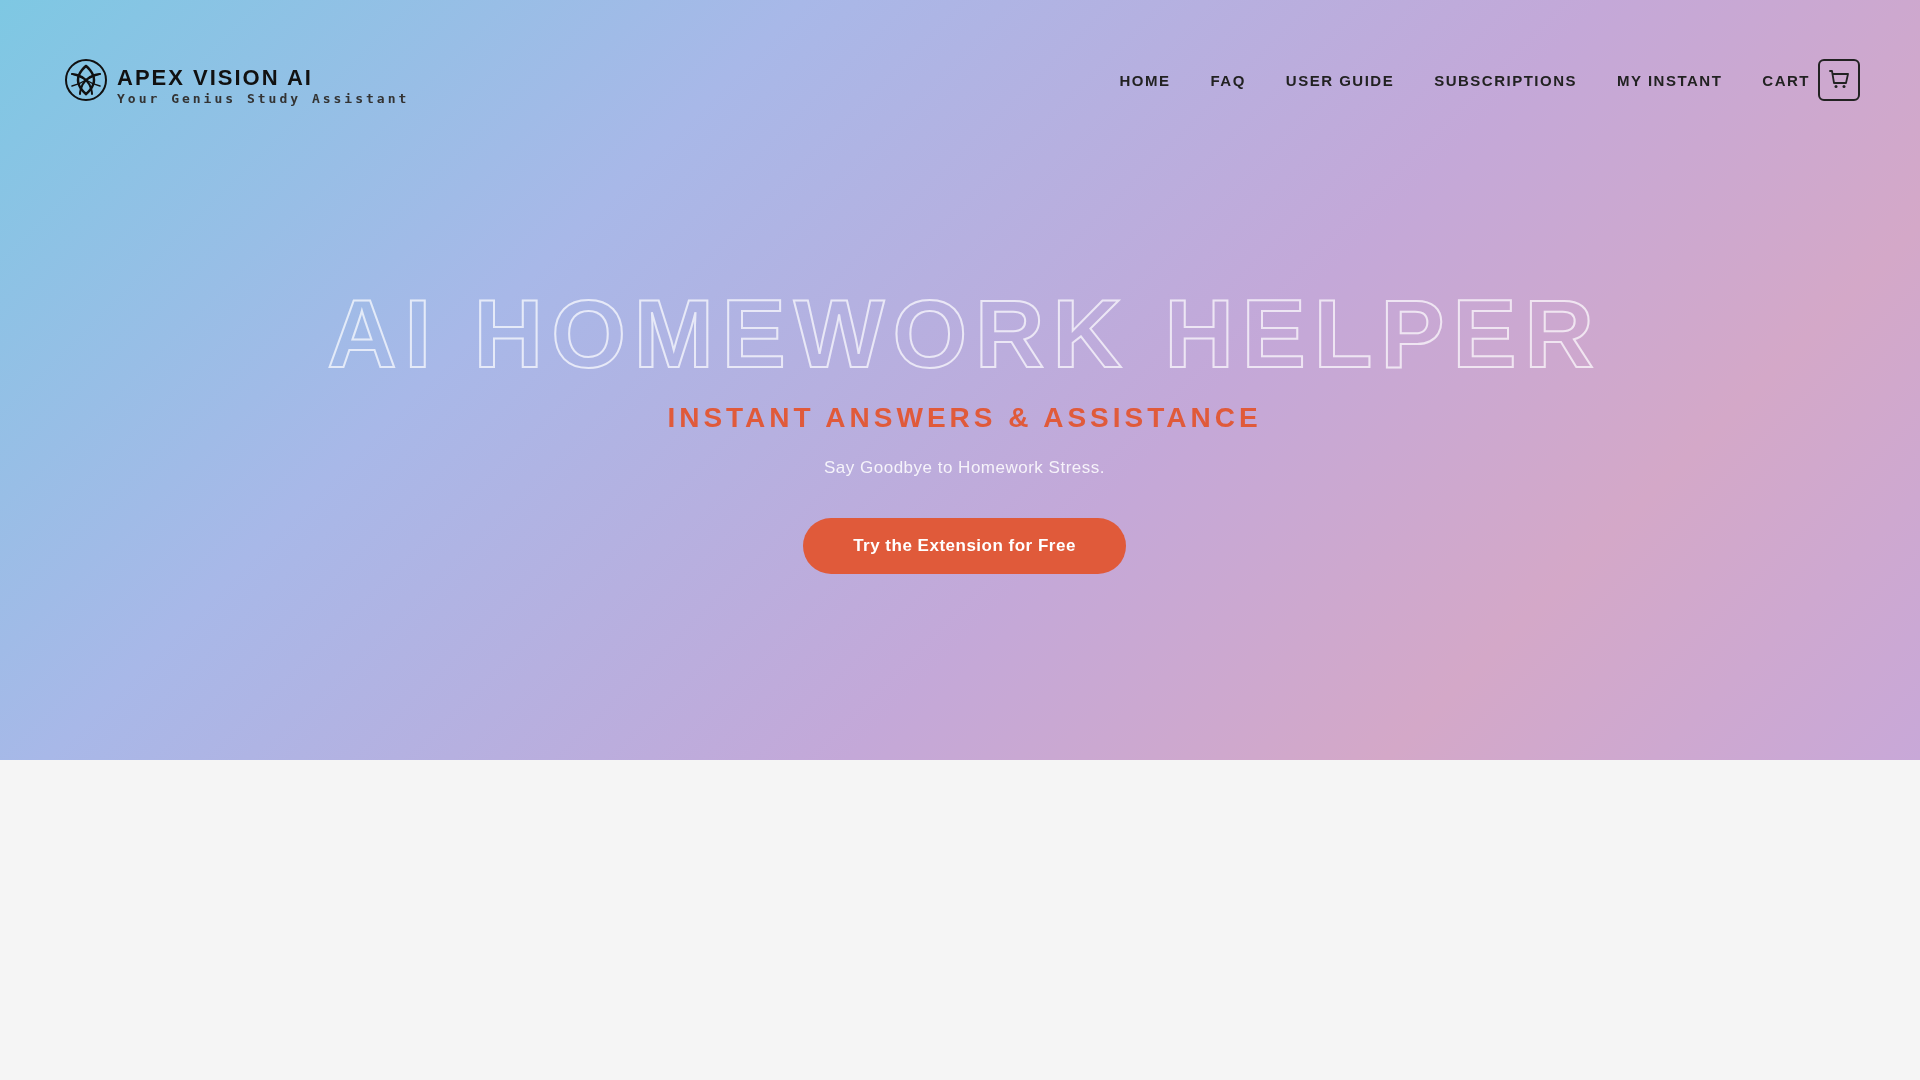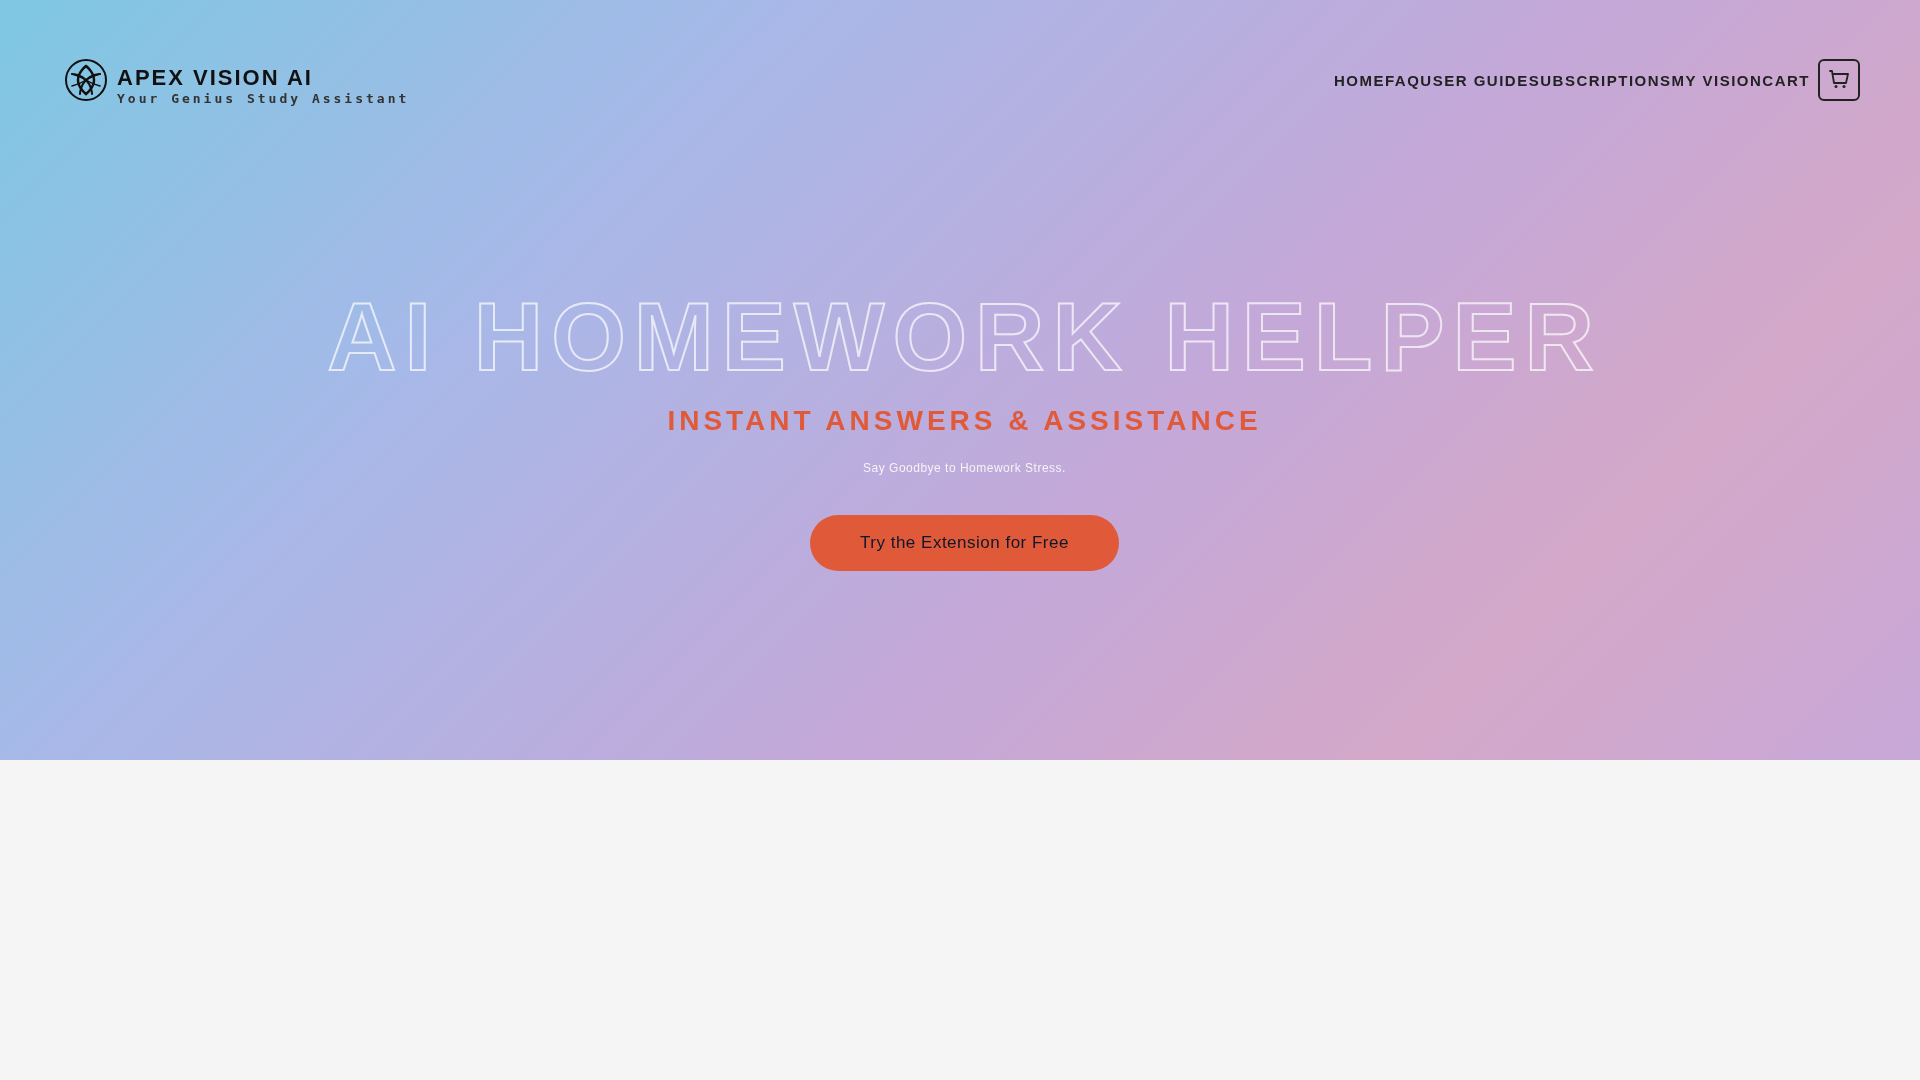--- a/index.html
+++ b/index.html
@@ -74,20 +74,21 @@
       font-size: 13px;
       font-weight: 700;
       letter-spacing: 3px;
       color: #333;
       font-family: monospace;
     }
 
     .nav-links {
       display: flex;
       align-items: center;
+      gap: 40px;
     }
 
     .nav-link {
       font-size: 15px;
       font-weight: 600;
       letter-spacing: 1.5px;
       color: #222;
       text-decoration: none;
       cursor: pointer;
     }
@@ -143,35 +144,35 @@
     .hero-subtitle {
       font-size: 28px;
       font-weight: 700;
       letter-spacing: 4px;
       color: #e05a3a;
       text-transform: uppercase;
       margin-bottom: 24px;
     }
 
     .hero-description {
-      font-size: 12px;
+      font-size: 17px;
       font-weight: 400;
       color: rgba(255, 255, 255, 0.85);
       margin-bottom: 40px;
       letter-spacing: 0.5px;
     }
 
     .cta-button {
       background: #e05a3a;
-      color: #0f172a;
+      color: #ffffff;
       border: none;
       border-radius: 50px;
       padding: 18px 50px;
       font-size: 17px;
-      font-weight: 400;
+      font-weight: 700;
       cursor: pointer;
       letter-spacing: 0.5px;
       transition: background 0.2s;
     }
 
     
     .bottom-section {
       width: 1920px;
       height: 320px;
       background: #f5f5f5;
@@ -201,21 +202,21 @@
         <span class="logo-title">APEX VISION AI</span>
         <span class="logo-subtitle">Your Genius Study Assistant</span>
       </div>
     </div>
 
     <div class="nav-links">
       <a class="nav-link" href="#">HOME</a>
       <a class="nav-link" href="#">FAQ</a>
       <a class="nav-link" href="#">USER GUIDE</a>
       <a class="nav-link" href="#">SUBSCRIPTIONS</a>
-      <a class="nav-link" href="#">MY VISION</a>
+      <a class="nav-link" href="#">MY INSTANT</a>
       <div class="nav-cart">
         <span class="nav-cart-text">CART</span>
         <div class="cart-icon-wrapper">
           <svg width="22" height="22" viewBox="0 0 22 22" fill="none" xmlns="http://www.w3.org/2000/svg">
             <path d="M2 2H4L4.5 5M4.5 5L6 14H18L20 5H4.5Z" stroke="#222" stroke-width="1.8" stroke-linecap="round" stroke-linejoin="round" fill="none"></path>
             <circle cx="8" cy="17.5" r="1.5" fill="#222"></circle>
             <circle cx="16" cy="17.5" r="1.5" fill="#222"></circle>
           </svg>
         </div>
       </div>

